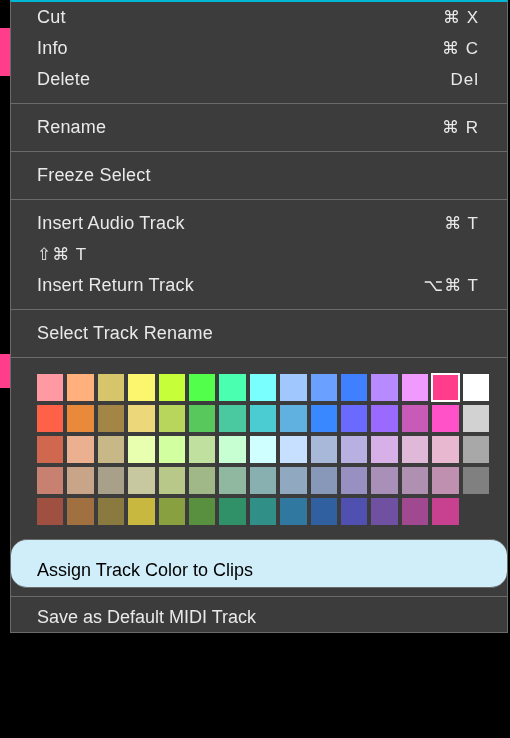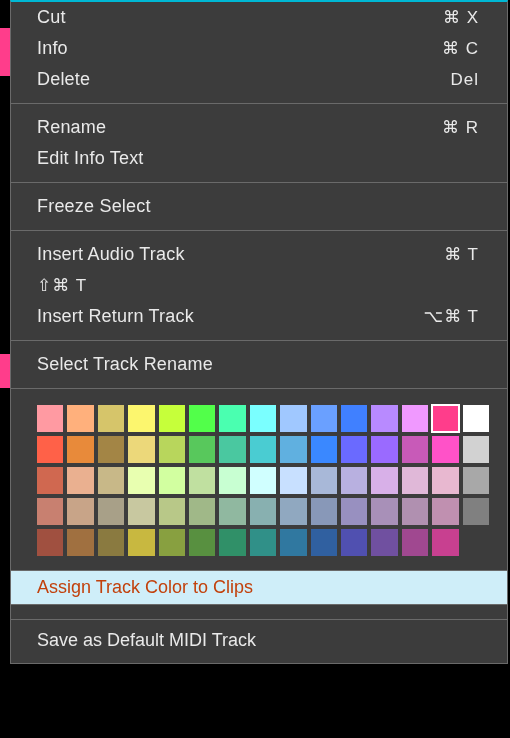--- a/index.html
+++ b/index.html
@@ -13,23 +13,23 @@
     .menu-item { display: flex; justify-content: space-between; align-items: center; padding: 5px 28px 5px 26px; color: #e9e9e9; font-size: 18px; font-weight: 500; letter-spacing: 0.2px; cursor: default; }
     .menu-item .shortcut { font-size: 17px; font-weight: 400; color: #e9e9e9; letter-spacing: 1px; }
     
     .separator { height: 1px; background: #6a6a6a; margin: 8px 0; }
     
     .color-grid { padding: 8px 18px 10px 26px; }
     .color-row { display: flex; gap: 4px; margin-bottom: 4px; }
     .swatch { width: 27px; height: 27px; cursor: pointer; }
     .swatch.selected { outline: 2px solid #fff; outline-offset: -1px; }
     
-    .highlighted { background: #cfeef9; color: #c2410c; padding: 6px 22px 6px 26px; font-size: 18px; font-weight: 500; border-top: 1px solid #6a6a6a; border-bottom: 1px solid #6a6a6a; }
+    .highlighted { background: #cfeef9; color: #000000; padding: 20px 22px 6px 26px; font-size: 18px; font-weight: 500; border-top: 1px solid #6a6a6a; border-bottom: 1px solid #6a6a6a; border-radius: 16px; }
     
-    .last-item { padding: 10px 22px 12px 26px; color: #e9e9e9; font-size: 18px; font-weight: 500; border-top: 1px solid #6a6a6a; margin-top: 14px; }
+    .last-item { padding: 10px 22px 4px 26px; color: #e9e9e9; font-size: 18px; font-weight: 500; border-top: 1px solid #6a6a6a; margin-top: 8px; }
   </style>
 </head>
 <body>
 
 <div class="bg-strip-1"></div>
 <div class="bg-strip-2"></div>
 
 <div class="menu">
 
   <div class="menu-item">
@@ -43,23 +43,20 @@
   <div class="menu-item">
     <span>Delete</span>
     <span class="shortcut">Del</span>
   </div>
 
   <div class="separator"></div>
 
   <div class="menu-item">
     <span>Rename</span>
     <span class="shortcut">⌘ R</span>
-  </div>
-  <div class="menu-item">
-    <span>Edit Info Text</span>
   </div>
 
   <div class="separator"></div>
 
   <div class="menu-item">
     <span>Freeze Select</span>
   </div>
 
   <div class="separator"></div>
 

